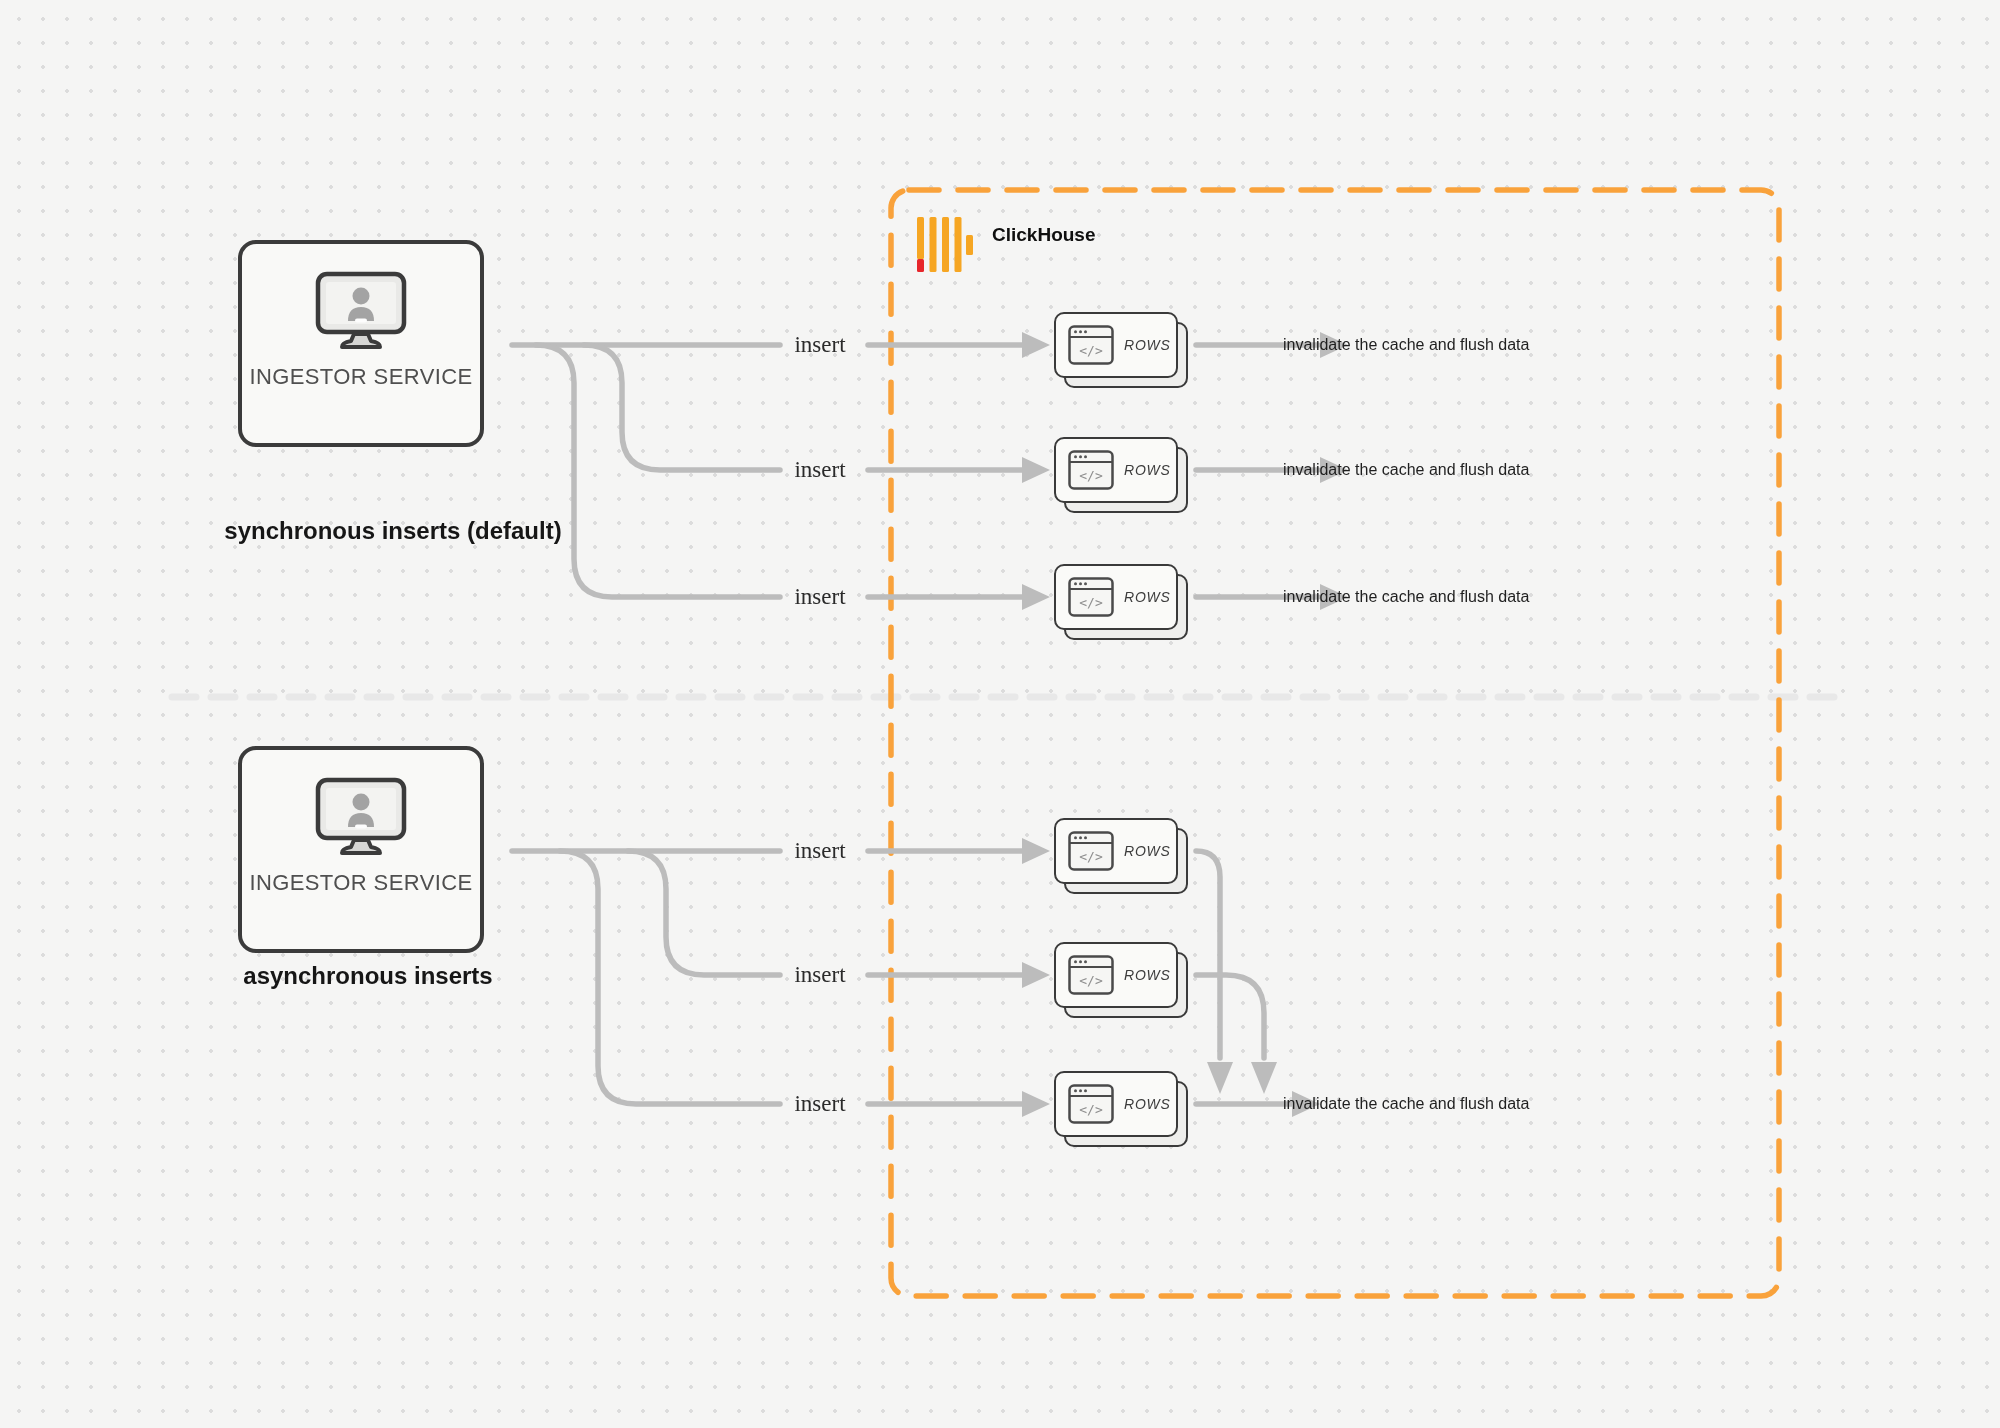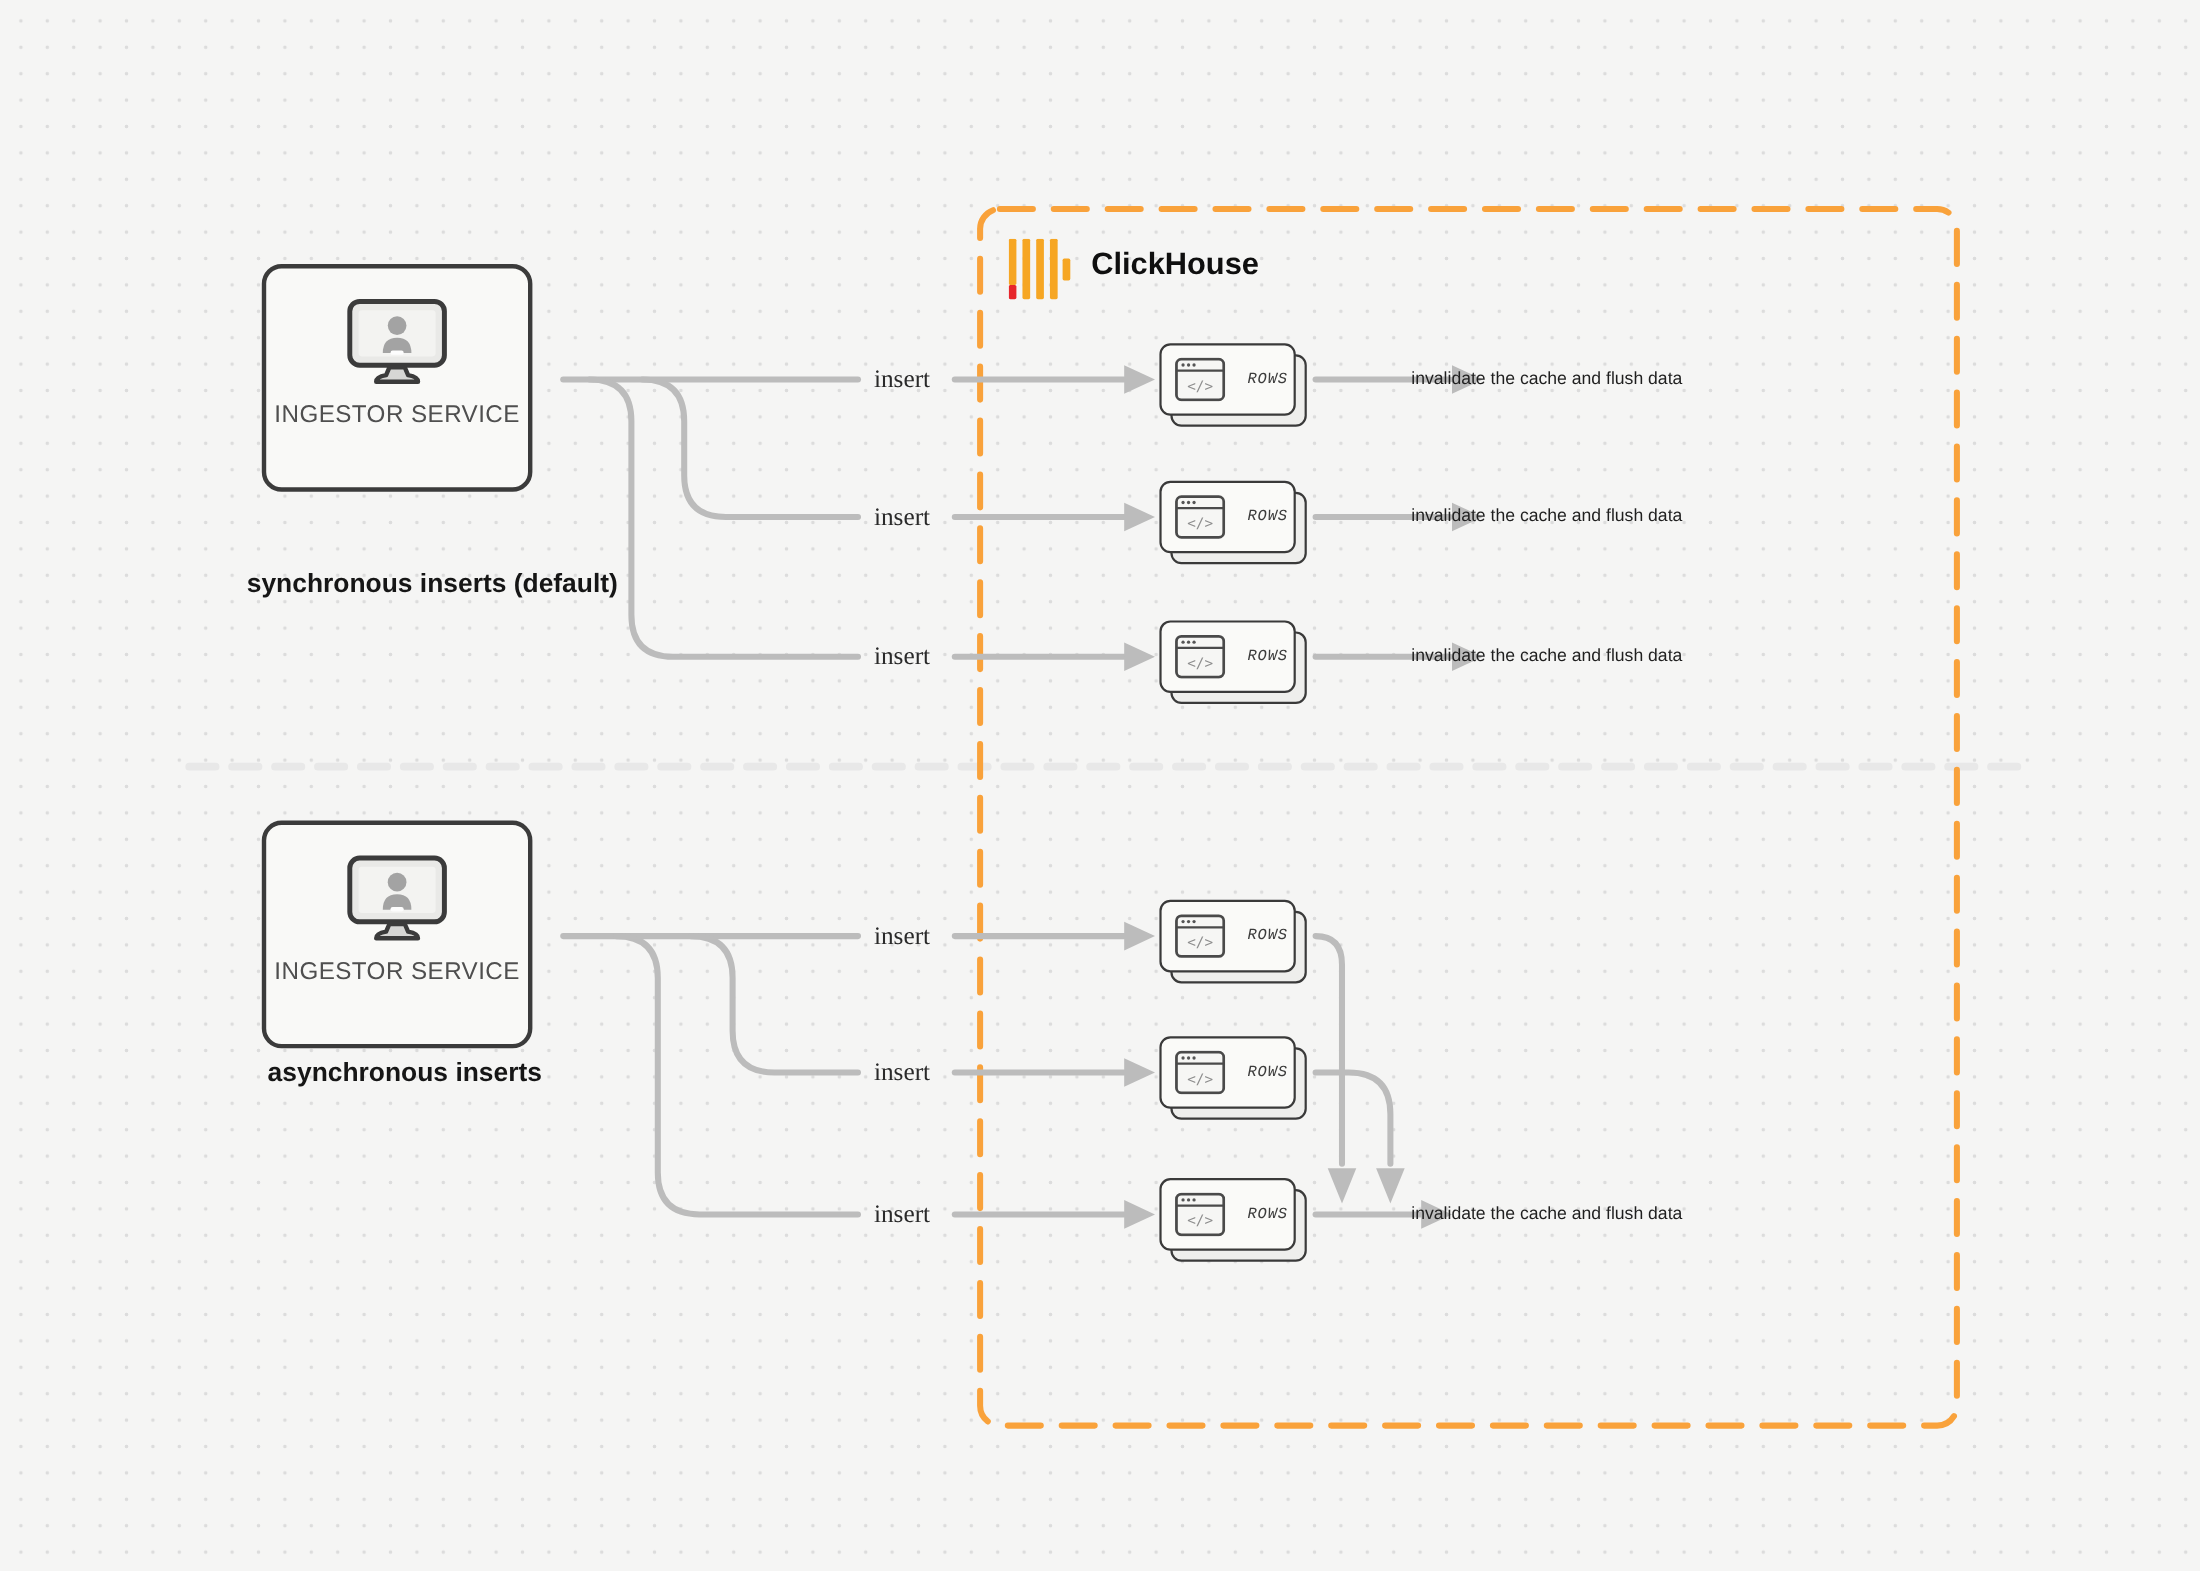--- a/index.html
+++ b/index.html
@@ -47,27 +47,27 @@
     position:absolute;left:10px;top:10px;width:124px;height:66px;box-sizing:border-box;
     background:#eeeeec;border:2.5px solid #3a3a3a;border-radius:10px;
   }
   .rows-card .card-front{
     position:absolute;left:0;top:0;width:124px;height:66px;box-sizing:border-box;
     background:#fafaf8;border:2.5px solid #3a3a3a;border-radius:10px;
     display:flex;align-items:center;
   }
   .rows-card .browser-icon{margin-left:12px;flex:0 0 auto;}
   .rows-card .rows-label{
-    margin-left:20px;font-size:14px;font-style:italic;color:#3c3c3c;letter-spacing:.8px;font-family:Liberation Mono, monospace;
+    margin-left:10px;font-size:14px;font-style:italic;color:#3c3c3c;letter-spacing:.8px;
   }
 
   
   .ch-logo{position:absolute;left:917px;top:217px;}
   .ch-label{
-    position:absolute;left:992px;top:224px;font-size:28px;font-weight:600;color:#0f0f0f;
+    position:absolute;left:992px;top:224px;font-size:19px;font-weight:600;color:#0f0f0f;
     white-space:nowrap;
   }
 </style>
 </head>
 <body>
 
 <div id="canvas">
 
   <svg id="overlay" viewBox="0 0 2000 1428" xmlns="http://www.w3.org/2000/svg">
 

